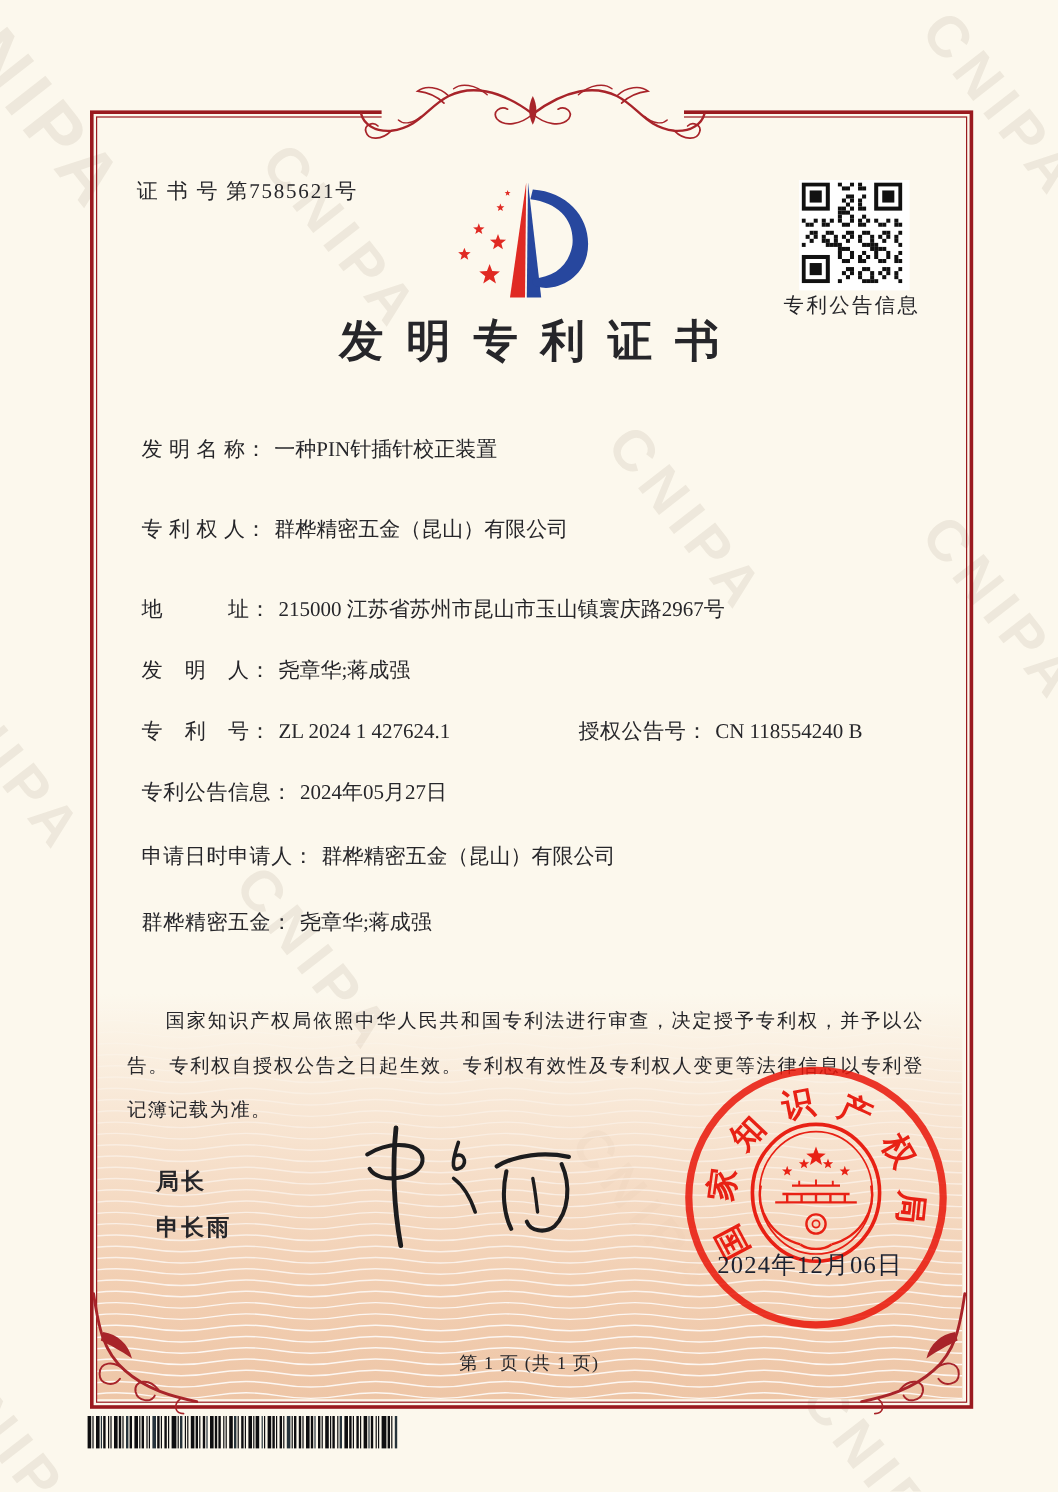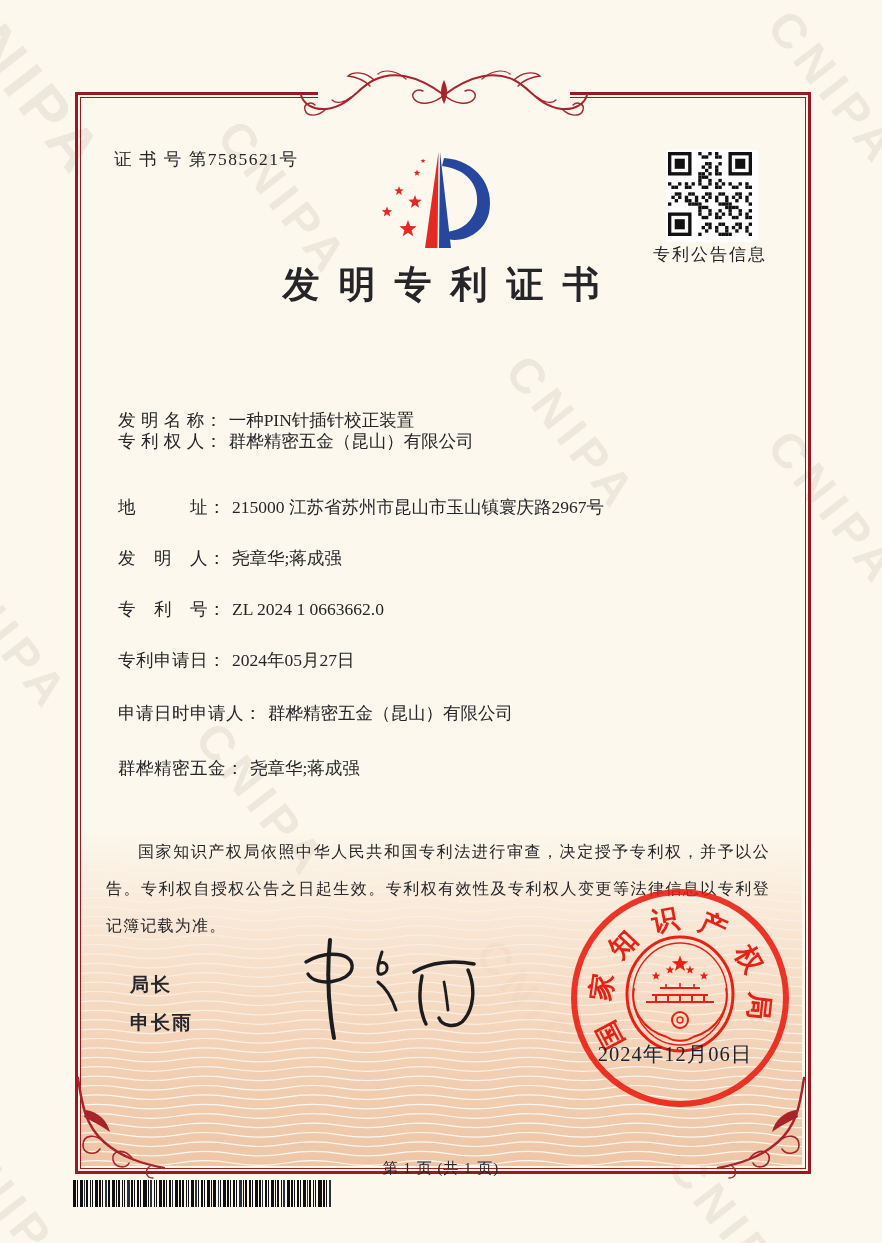--- a/index.html
+++ b/index.html
@@ -36,21 +36,21 @@
   .signer{left:130px;font-size:19px;font-family:Liberation Serif, serif;
           font-weight:600;z-index:5;letter-spacing:2px;}
   .signature{left:278px;top:930px;z-index:5;}
   
   .seal{left:571px;top:889px;width:206px;height:206px;border:6px solid rgba(233,23,11,.9);
         border-radius:50%;z-index:6;opacity:.95;}
   .seal-ch{position:absolute;font-size:27px;font-weight:bold;color:#e8170b;
            font-family:"Liberation Serif",serif;}
   .seal-date{left:586px;top:1040px;width:178px;text-align:center;font-size:20.5px;
              color:#1b2130;z-index:7;letter-spacing:1px;font-weight:500;}
-  .footer{left:76px;top:1127px;width:730px;text-align:center;font-size:15px;z-index:5;letter-spacing:1px;margin-top:32px;}
+  .footer{left:76px;top:1127px;width:730px;text-align:center;font-size:15px;z-index:5;letter-spacing:1px;}
   .barcode{left:73px;top:1180px;height:27px;z-index:5;font-size:0;white-space:nowrap;}
   .barcode i{display:inline-block;height:27px;background:#0e0e10;}
 </style>
 </head>
 <body>
 
 <span class="wm" style="left:-18px;top:-30px;font-size:62px;">CNIPA</span>
 <span class="wm" style="left:250px;top:110px;font-size:48px;">CNIPA</span>
 <span class="wm" style="left:800px;top:0px;font-size:48px;">CNIPA</span>
 <span class="wm" style="left:538px;top:345px;font-size:48px;">CNIPA</span>
@@ -311,37 +311,40 @@
       <rect x="81.6" y="57.8" width="3.4" height="3.4" fill="#111"></rect>
       <rect x="81.6" y="64.6" width="3.4" height="3.4" fill="#111"></rect>
       <rect x="81.6" y="71.39999999999999" width="3.4" height="3.4" fill="#111"></rect>
       <rect x="81.6" y="81.6" width="3.4" height="3.4" fill="#111"></rect>
     </svg>
 </div>
 <div class="abs qr-caption">专利公告信息</div>
 
 <div class="abs title">发明专利证书</div>
 
-<div class="abs row" style="top:362px;margin-top:46px;">
+<div class="abs row" style="top:362px;">
   <span class="lab">发 明 名 称：</span><span class="val">一种PIN针插针校正装置</span>
 </div>
 <div class="abs row" style="top:429px;">
   <span class="lab">专 利 权 人：</span><span class="val">群桦精密五金（昆山）有限公司</span>
 </div>
 <div class="abs row" style="top:495px;">
   <span class="lab">地　　　址：</span><span class="val">215000 江苏省苏州市昆山市玉山镇寰庆路2967号</span>
 </div>
 <div class="abs row" style="top:546px;">
   <span class="lab">发　明　人：</span><span class="val">尧章华;蒋成强</span>
 </div>
 <div class="abs row" style="top:597px;width:660px;">
-  <span class="lab">专　利　号：</span><span class="val">ZL 2024 1 0663662.0</span>
+  <span class="lab">专　利　号：</span><span class="val">ZL 2024 1 427624.1</span>
+  <span class="col2">
+    <span class="lab">授权公告号：</span><span class="val">CN 118554240 B</span>
+  </span>
 </div>
 <div class="abs row" style="top:648px;width:660px;">
-  <span class="lab">专利申请日：</span><span class="val">2024年05月27日</span>
+  <span class="lab">专利公告信息：</span><span class="val">2024年05月27日</span>
 </div>
 <div class="abs row" style="top:701px;">
   <span class="lab">申请日时申请人：</span><span class="val">群桦精密五金（昆山）有限公司</span>
 </div>
 <div class="abs row" style="top:756px;">
   <span class="lab">群桦精密五金：</span><span class="val">尧章华;蒋成强</span>
 </div>
 
 <div class="abs statement">国家知识产权局依照中华人民共和国专利法进行审查，决定授予专利权，并予以公告。专利权自授权公告之日起生效。专利权有效性及专利权人变更等法律信息以专利登记簿记载为准。</div>
 

